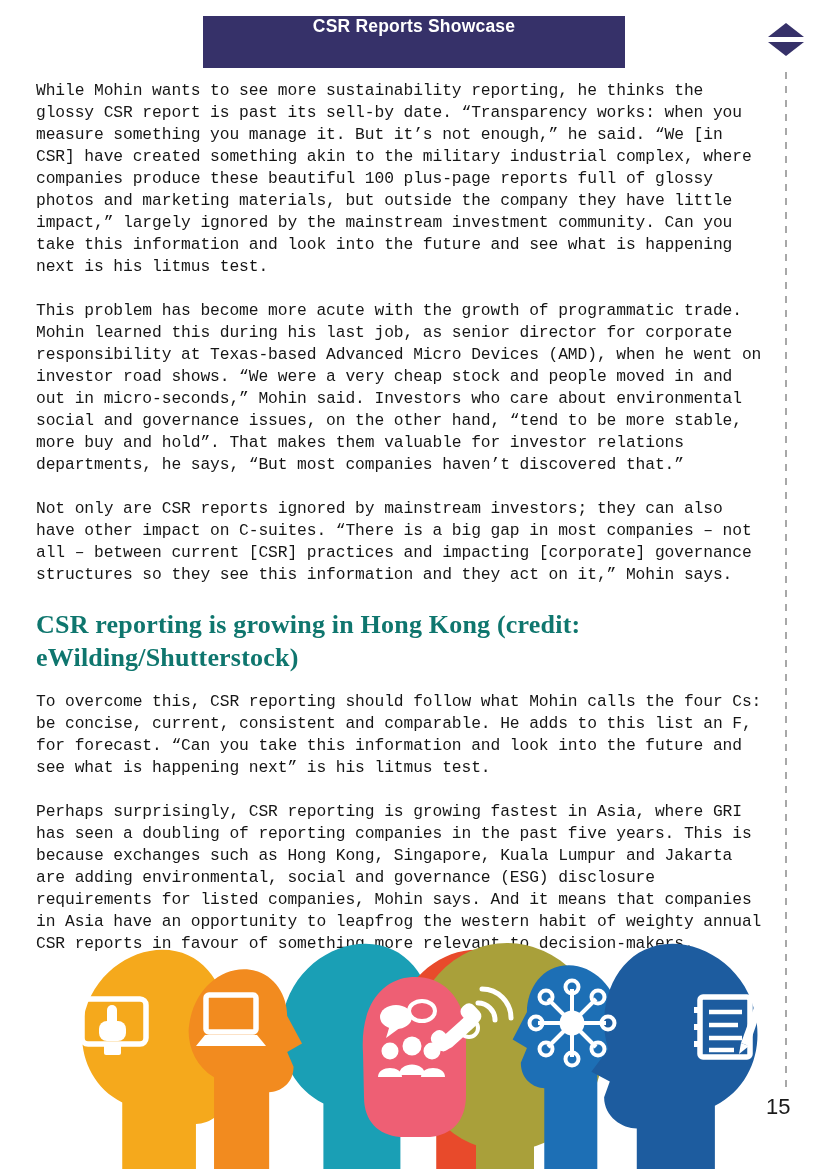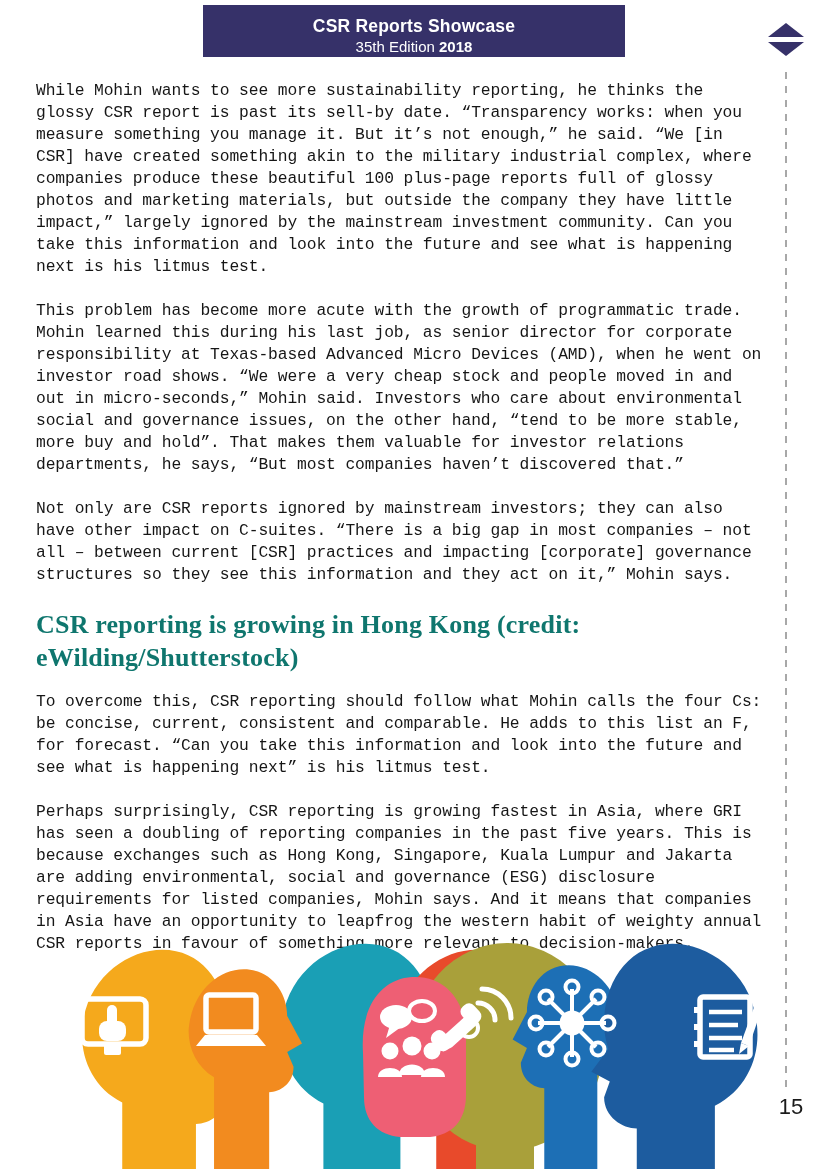--- a/index.html
+++ b/index.html
@@ -3,23 +3,23 @@
 <meta charset="utf-8">
 <style>
   html,body { margin:0; padding:0; background:#e8e8e8; }
   .page {
     position:relative; width:827px; height:1169px; margin:0 auto;
     background:#ffffff; overflow:hidden;
     font-family:"Liberation Sans", sans-serif; color:#161616;
   }
   
   .banner {
-    position:absolute; left:203px; top:5px; width:422px; height:52px;
+    position:absolute; left:203px; top:16px; width:422px; height:52px;
     color:#ffffff; text-align:center; display:flex; flex-direction:column;
-    justify-content:flex-end; line-height:1.25;
+    justify-content:space-between; line-height:1.25;
   }
   .banner .title { font-size:17.5px; font-weight:bold; letter-spacing:0.2px; }
   .banner .subtitle { font-size:15px; font-weight:normal; }
   .banner .subtitle b { font-weight:bold; }
   
   .diamond { position:absolute; left:768px; top:23px; }
   
   .divider { position:absolute; left:780px; top:72px; }
   
   .content { position:absolute; left:36px; top:80px; width:731px; }
@@ -30,31 +30,30 @@
   .content h2 {
     font-family:"Liberation Serif", serif; font-weight:bold;
     font-size:26px; line-height:33px; margin:2px 0 17px 0; color:#0f766e;
     letter-spacing:0.2px;
   }
   
   .illustration { position:absolute; left:60px; top:935px; width:703px; height:234px; }
   
   .page-number {
     position:absolute; left:766px; top:1094px; width:50px;
-    font-size:22px; color:#1a1a1a; text-align:center;
+    font-size:22px; color:#1a1a1a; text-align:left;
   }
 </style>
 </head>
 <body>
 
 <div class="page">
 
   <div class="banner" style="background: rgb(54, 49, 105);">
     <div class="title">CSR Reports Showcase</div>
-    <div class="subtitle"><span>35th Edition </span><b>2018</b></div>
   </div>
 
   <svg class="diamond" width="36" height="34" viewBox="0 0 36 34">
     <polygon points="18,0 36,14 0,14" fill="#363169"></polygon>
     <polygon points="0,19 36,19 18,33" fill="#363169"></polygon>
   </svg>
 
   <svg class="divider" width="10" height="1020" viewBox="0 0 10 1020">
     <line x1="6" y1="0" x2="6" y2="1020" stroke-width="2" stroke-dasharray="7 7" stroke="#A8A8A8"></line>
   </svg>

